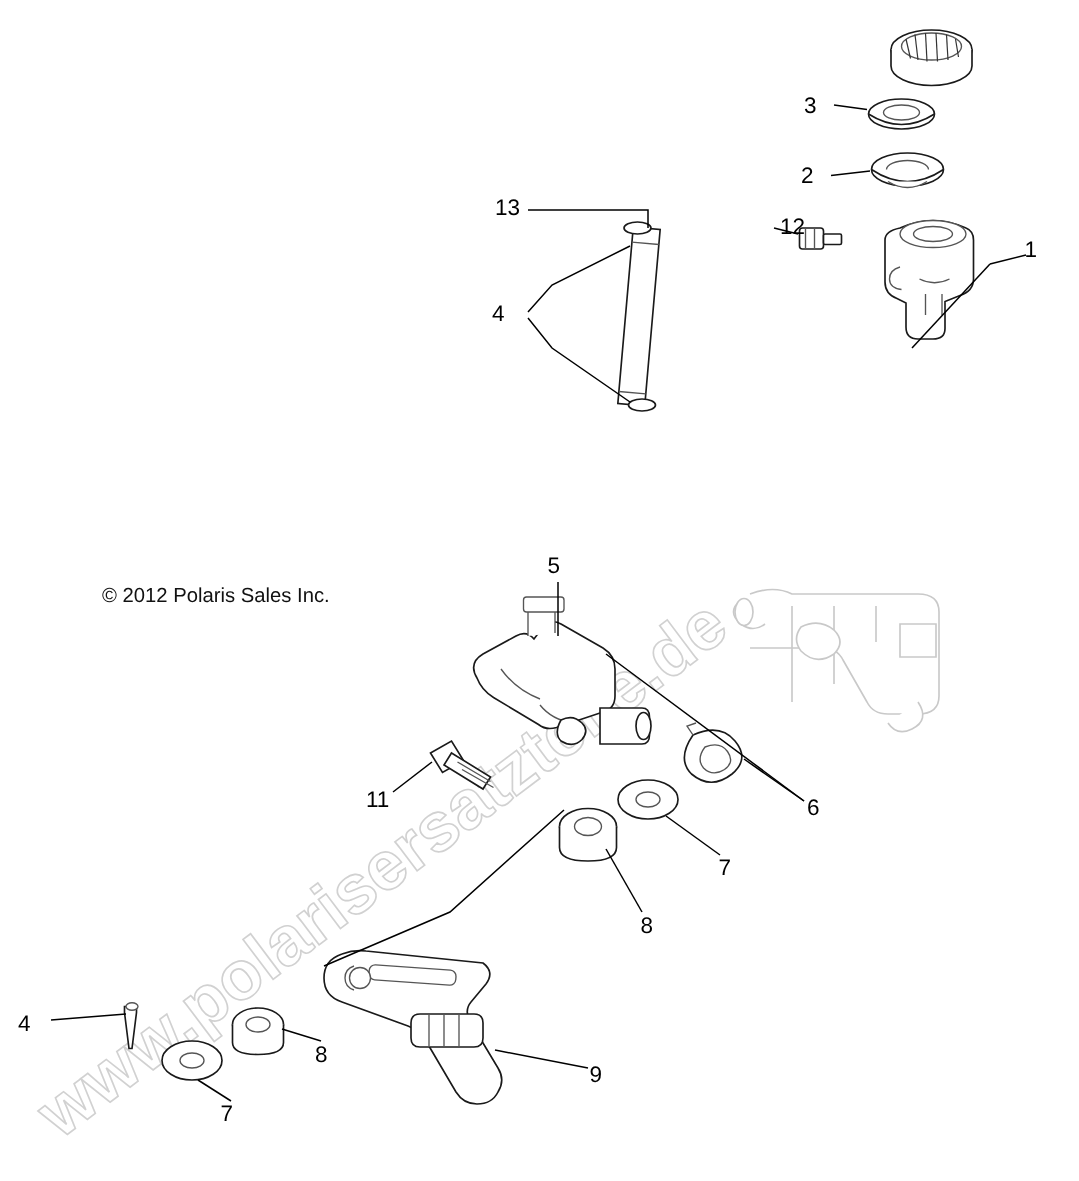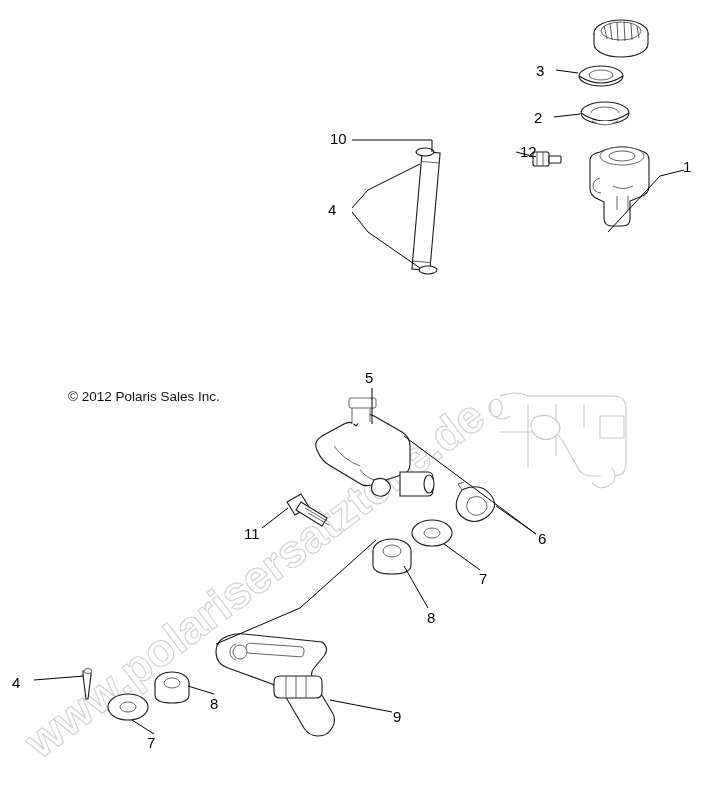--- a/index.html
+++ b/index.html
@@ -189,15 +189,15 @@
   <div class="callout" style="left:365px; top:369px;">5</div>
   <div class="callout" style="left:538px; top:530px;">6</div>
   <div class="callout" style="left:479px; top:570px;">7</div>
   <div class="callout" style="left:427px; top:609px;">8</div>
   <div class="callout" style="left:393px; top:708px;">9</div>
   <div class="callout" style="left:12px;  top:674px;">4</div>
   <div class="callout" style="left:147px; top:734px;">7</div>
   <div class="callout" style="left:210px; top:695px;">8</div>
   <div class="callout" style="left:244px; top:525px;">11</div>
   <div class="callout" style="left:494px; top:143px;margin-left:26px;">12</div>
-  <div class="callout" style="left:330px; top:130px;">10</div>
+  <div class="callout" style="left:330px; top:130px;">13</div>
 
 </div>
 
 </body></html>

